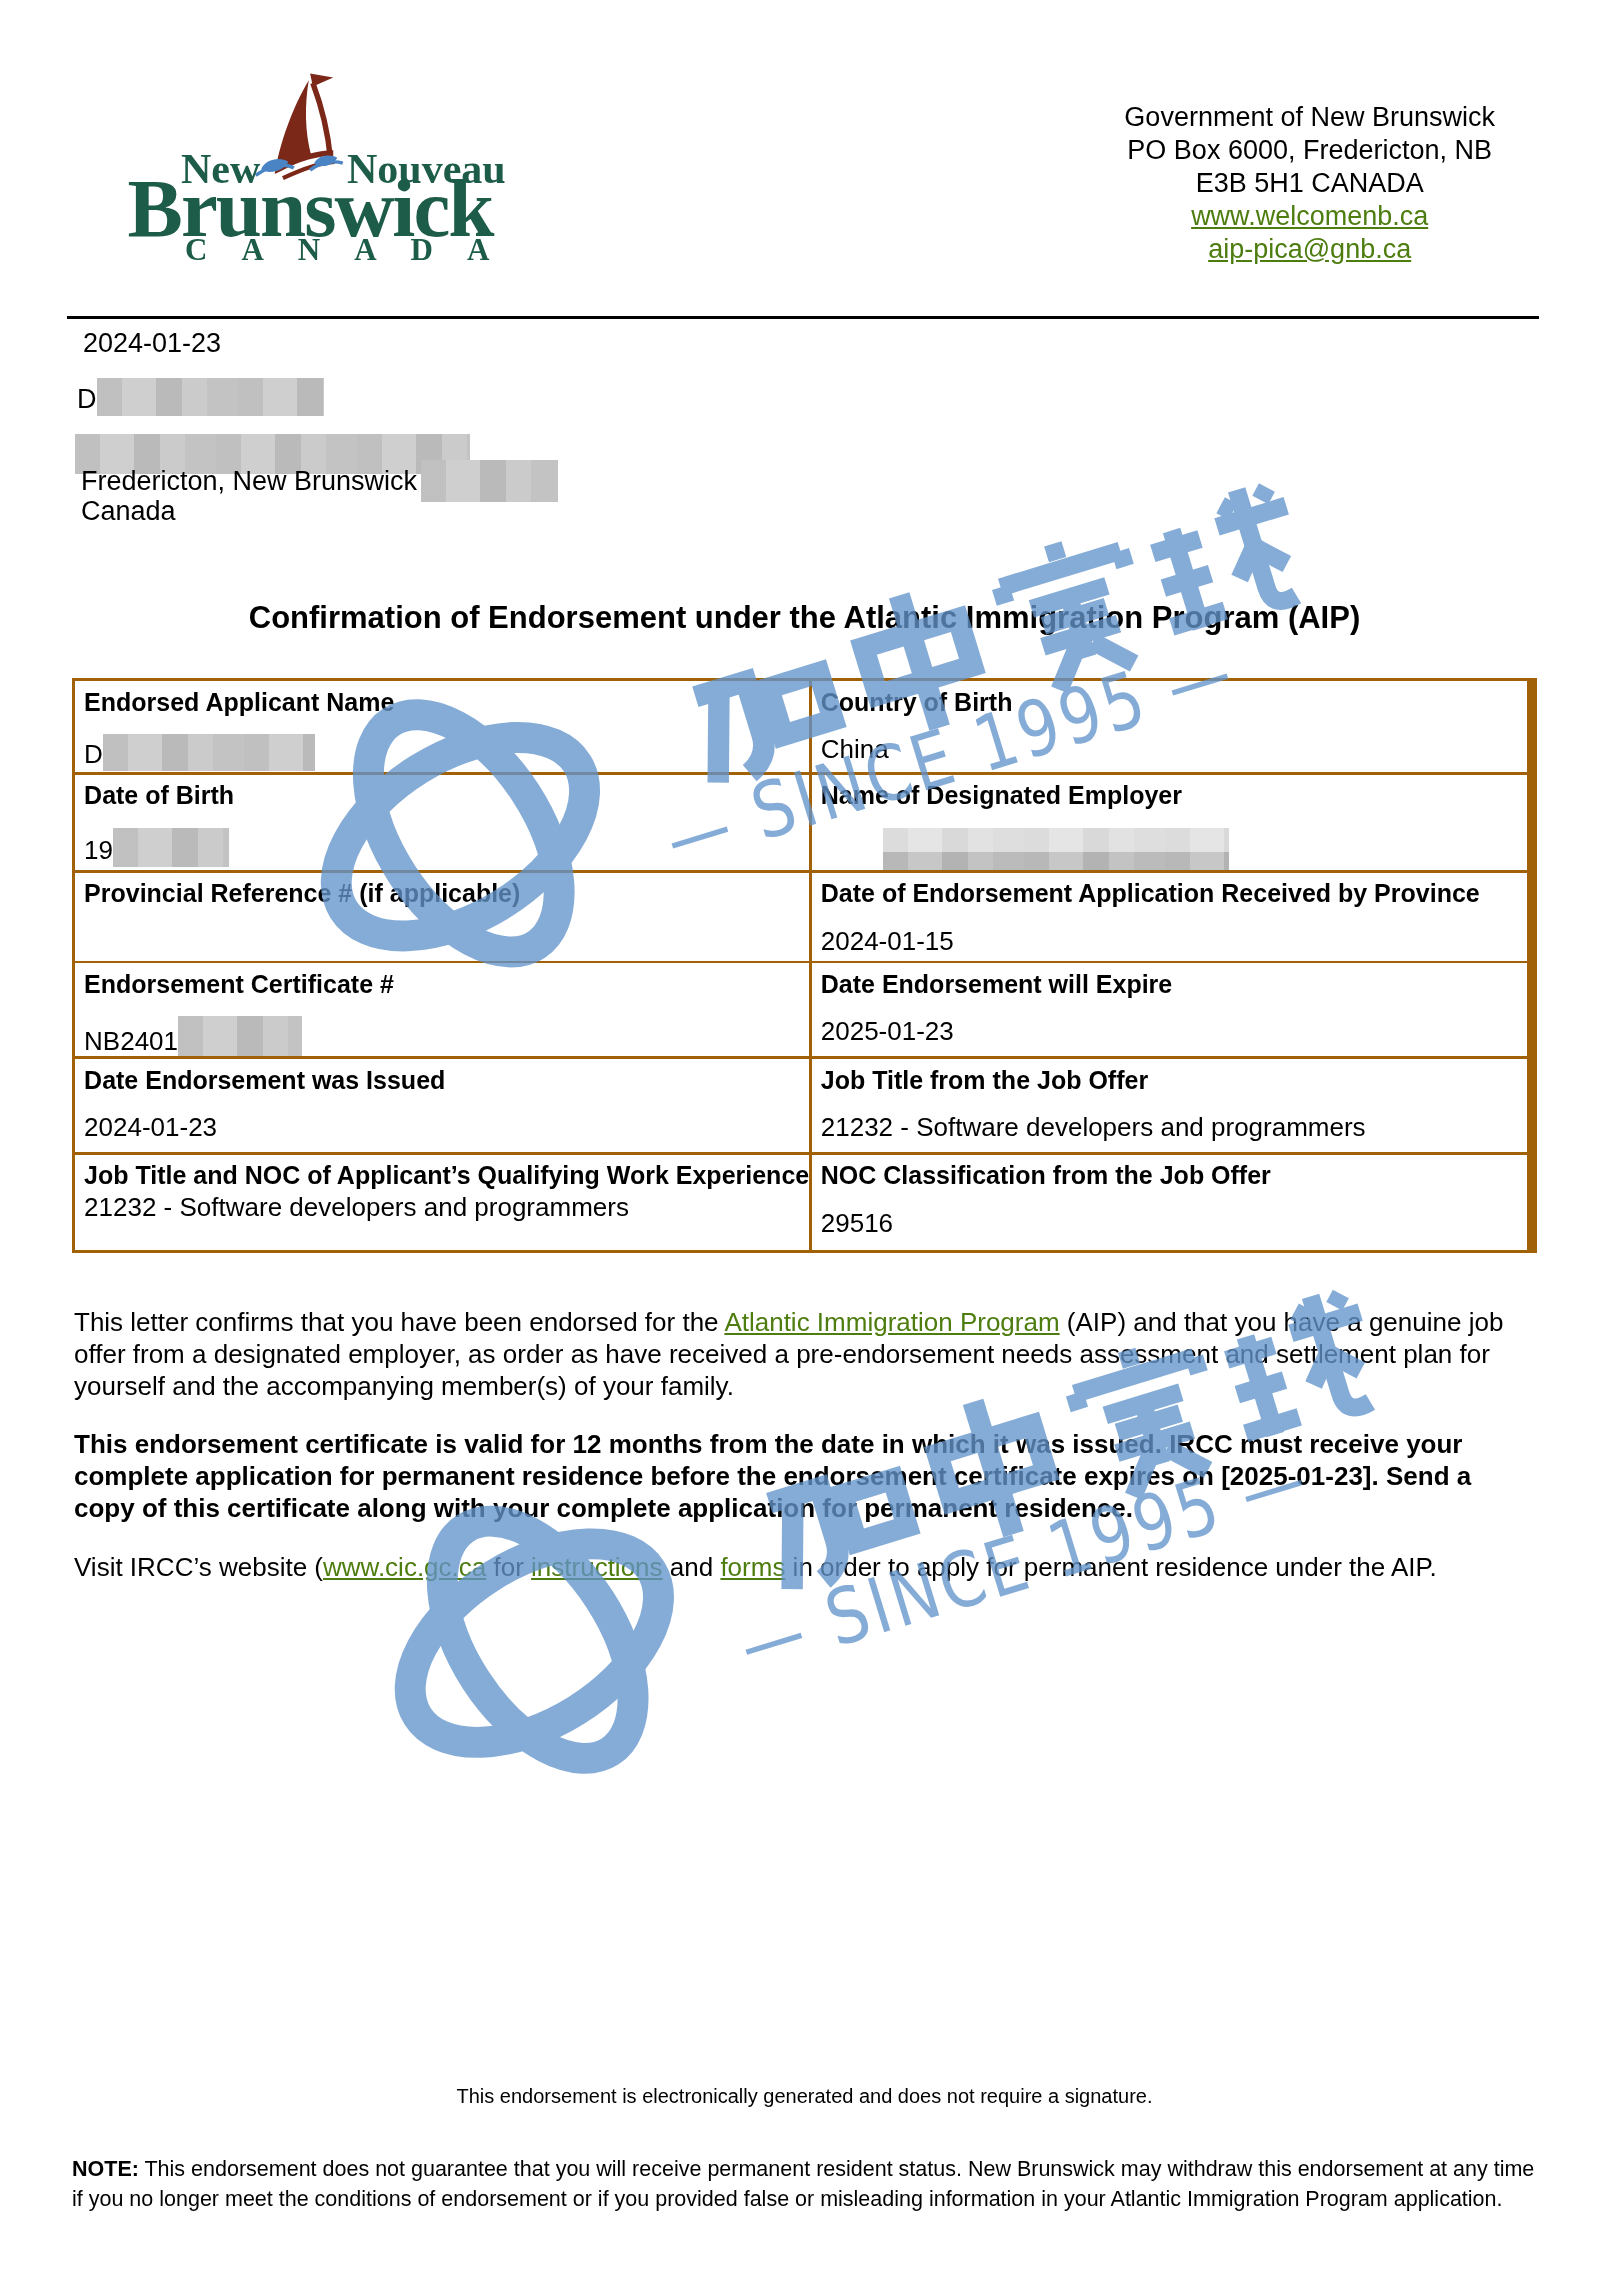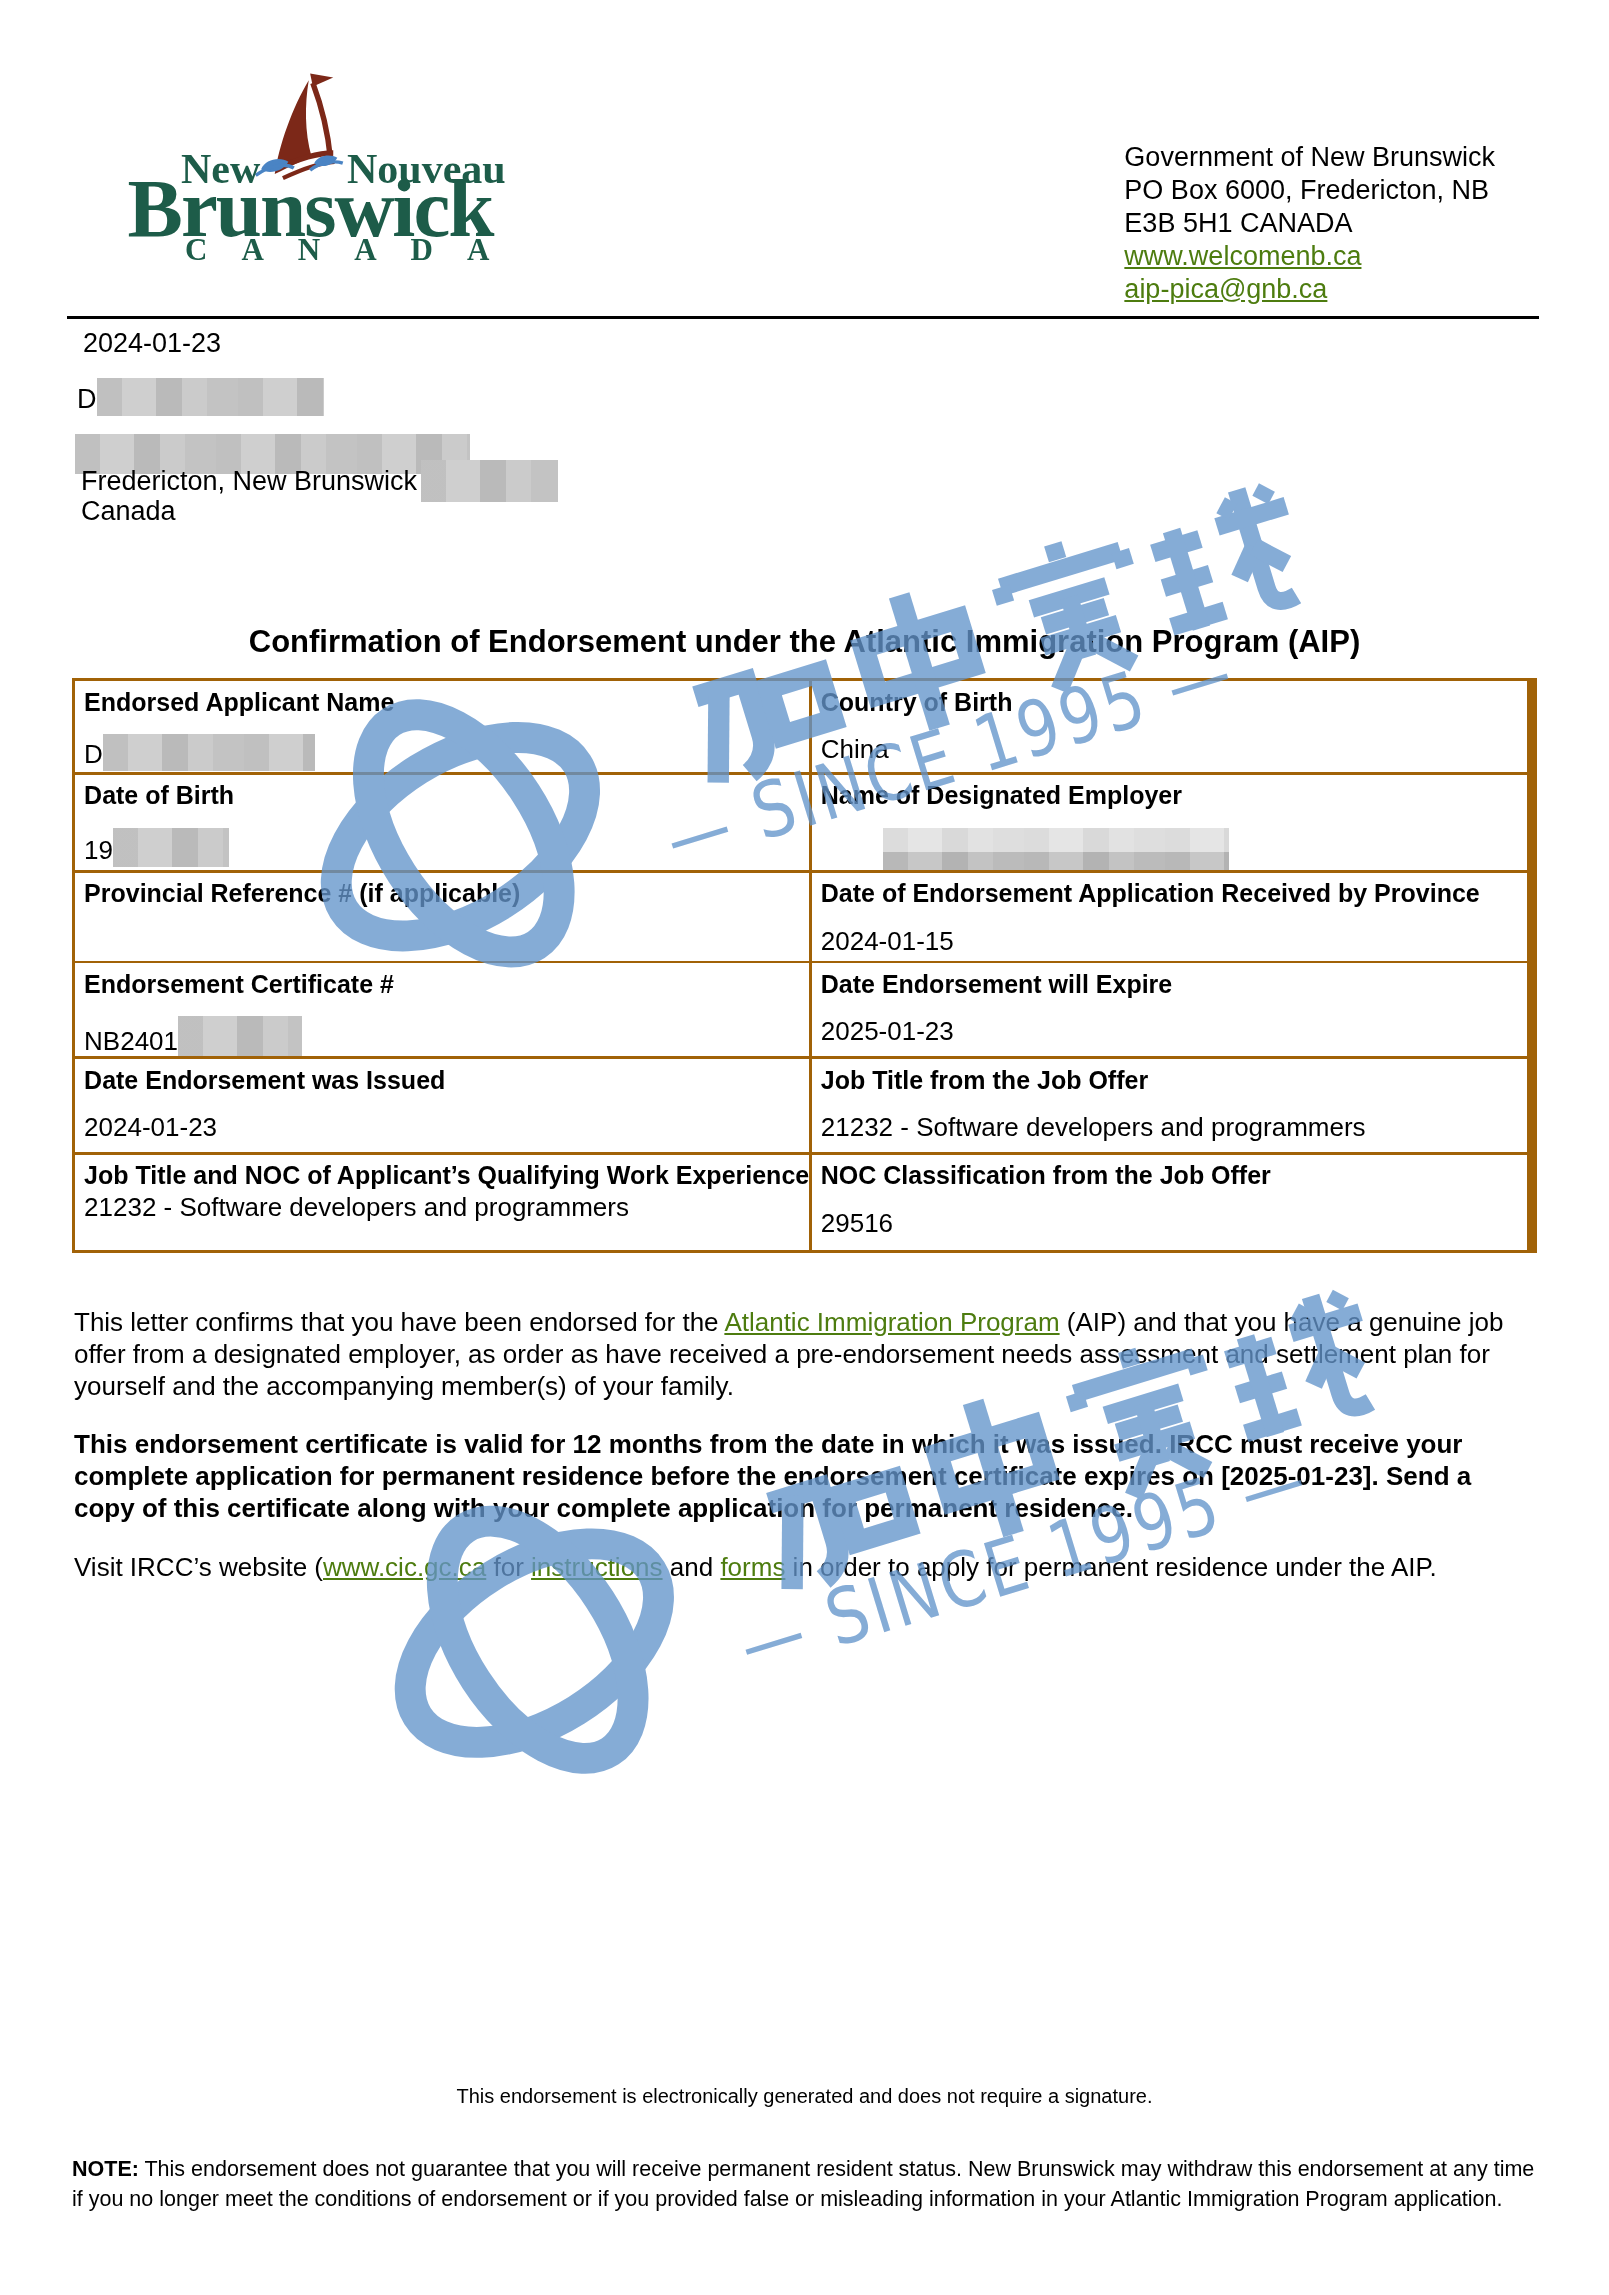--- a/index.html
+++ b/index.html
@@ -2,34 +2,34 @@
 <html style="font-size:10.8px"><head>
 <meta charset="utf-8">
 <style>
   html,body{margin:0;padding:0;background:#ffffff;}
   .page{position:relative;width:1609px;height:2295px;background:#fff;overflow:hidden;
         font-family:"Liberation Sans", sans-serif;color:#000;}
   .abs{position:absolute;}
   
   .logo-text{color:#1d5c49;font-family:"Liberation Serif", serif;font-weight:bold;white-space:nowrap;}
   
-  .hdr-right{right:114px;top:101px;text-align:left;font-size:27px;line-height:33px;margin-top:40px;}
+  .hdr-right{right:114px;top:101px;text-align:center;font-size:27px;line-height:33px;}
   a.lnk, .lnk{color:#4d7c0f;text-decoration:underline;cursor:pointer;}
   
   .rule{left:67px;top:316px;width:1472px;height:2.7px;background:#000;}
   
   .meta{font-size:27px;line-height:32px;white-space:nowrap;}
   .redact{display:inline-block;background-color:#cfcfcf;
      background-image:linear-gradient(90deg, rgba(0,0,0,.07) 0 18%, rgba(0,0,0,0) 18% 42%,
         rgba(0,0,0,.10) 42% 60%, rgba(0,0,0,.02) 60% 78%, rgba(0,0,0,.06) 78% 100%);
      background-size:141px 100%;vertical-align:-8px;}
   .redact.two-tone{background-image:linear-gradient(180deg, rgba(255,255,255,.45) 0 46%, rgba(0,0,0,.04) 46% 100%),
      linear-gradient(90deg, rgba(0,0,0,.07) 0 18%, rgba(0,0,0,0) 18% 42%, rgba(0,0,0,.10) 42% 60%, rgba(0,0,0,.02) 60% 78%, rgba(0,0,0,.06) 78% 100%);}
   
-  .title{left:0;top:600px;width:1609px;text-align:center;font-size:31px;font-weight:bold;margin-top:24px;}
+  .title{left:0;top:600px;width:1609px;text-align:center;font-size:31px;font-weight:bold;}
   
   .tbl{left:72px;top:678px;width:1465px;background:#a16207;padding:3.4px;box-sizing:border-box;
        display:grid;grid-template-columns:734px 715px;grid-template-rows:91px 95px 88px 93px 93px 95px;
        grid-gap:2.7px;}
   .cell{background:#fff;padding:5.4px 0 0 8.7px;box-sizing:border-box;overflow:hidden;}
   .cell .lbl{font-size:25px;font-weight:bold;line-height:30px;}
   .cell .val{font-size:26px;line-height:30px;margin-top:17.5px;white-space:nowrap;}
   .cell .val.tight{margin-top:1.3px;}
   
   .para{left:74px;width:1465px;font-size:26px;line-height:32px;}

